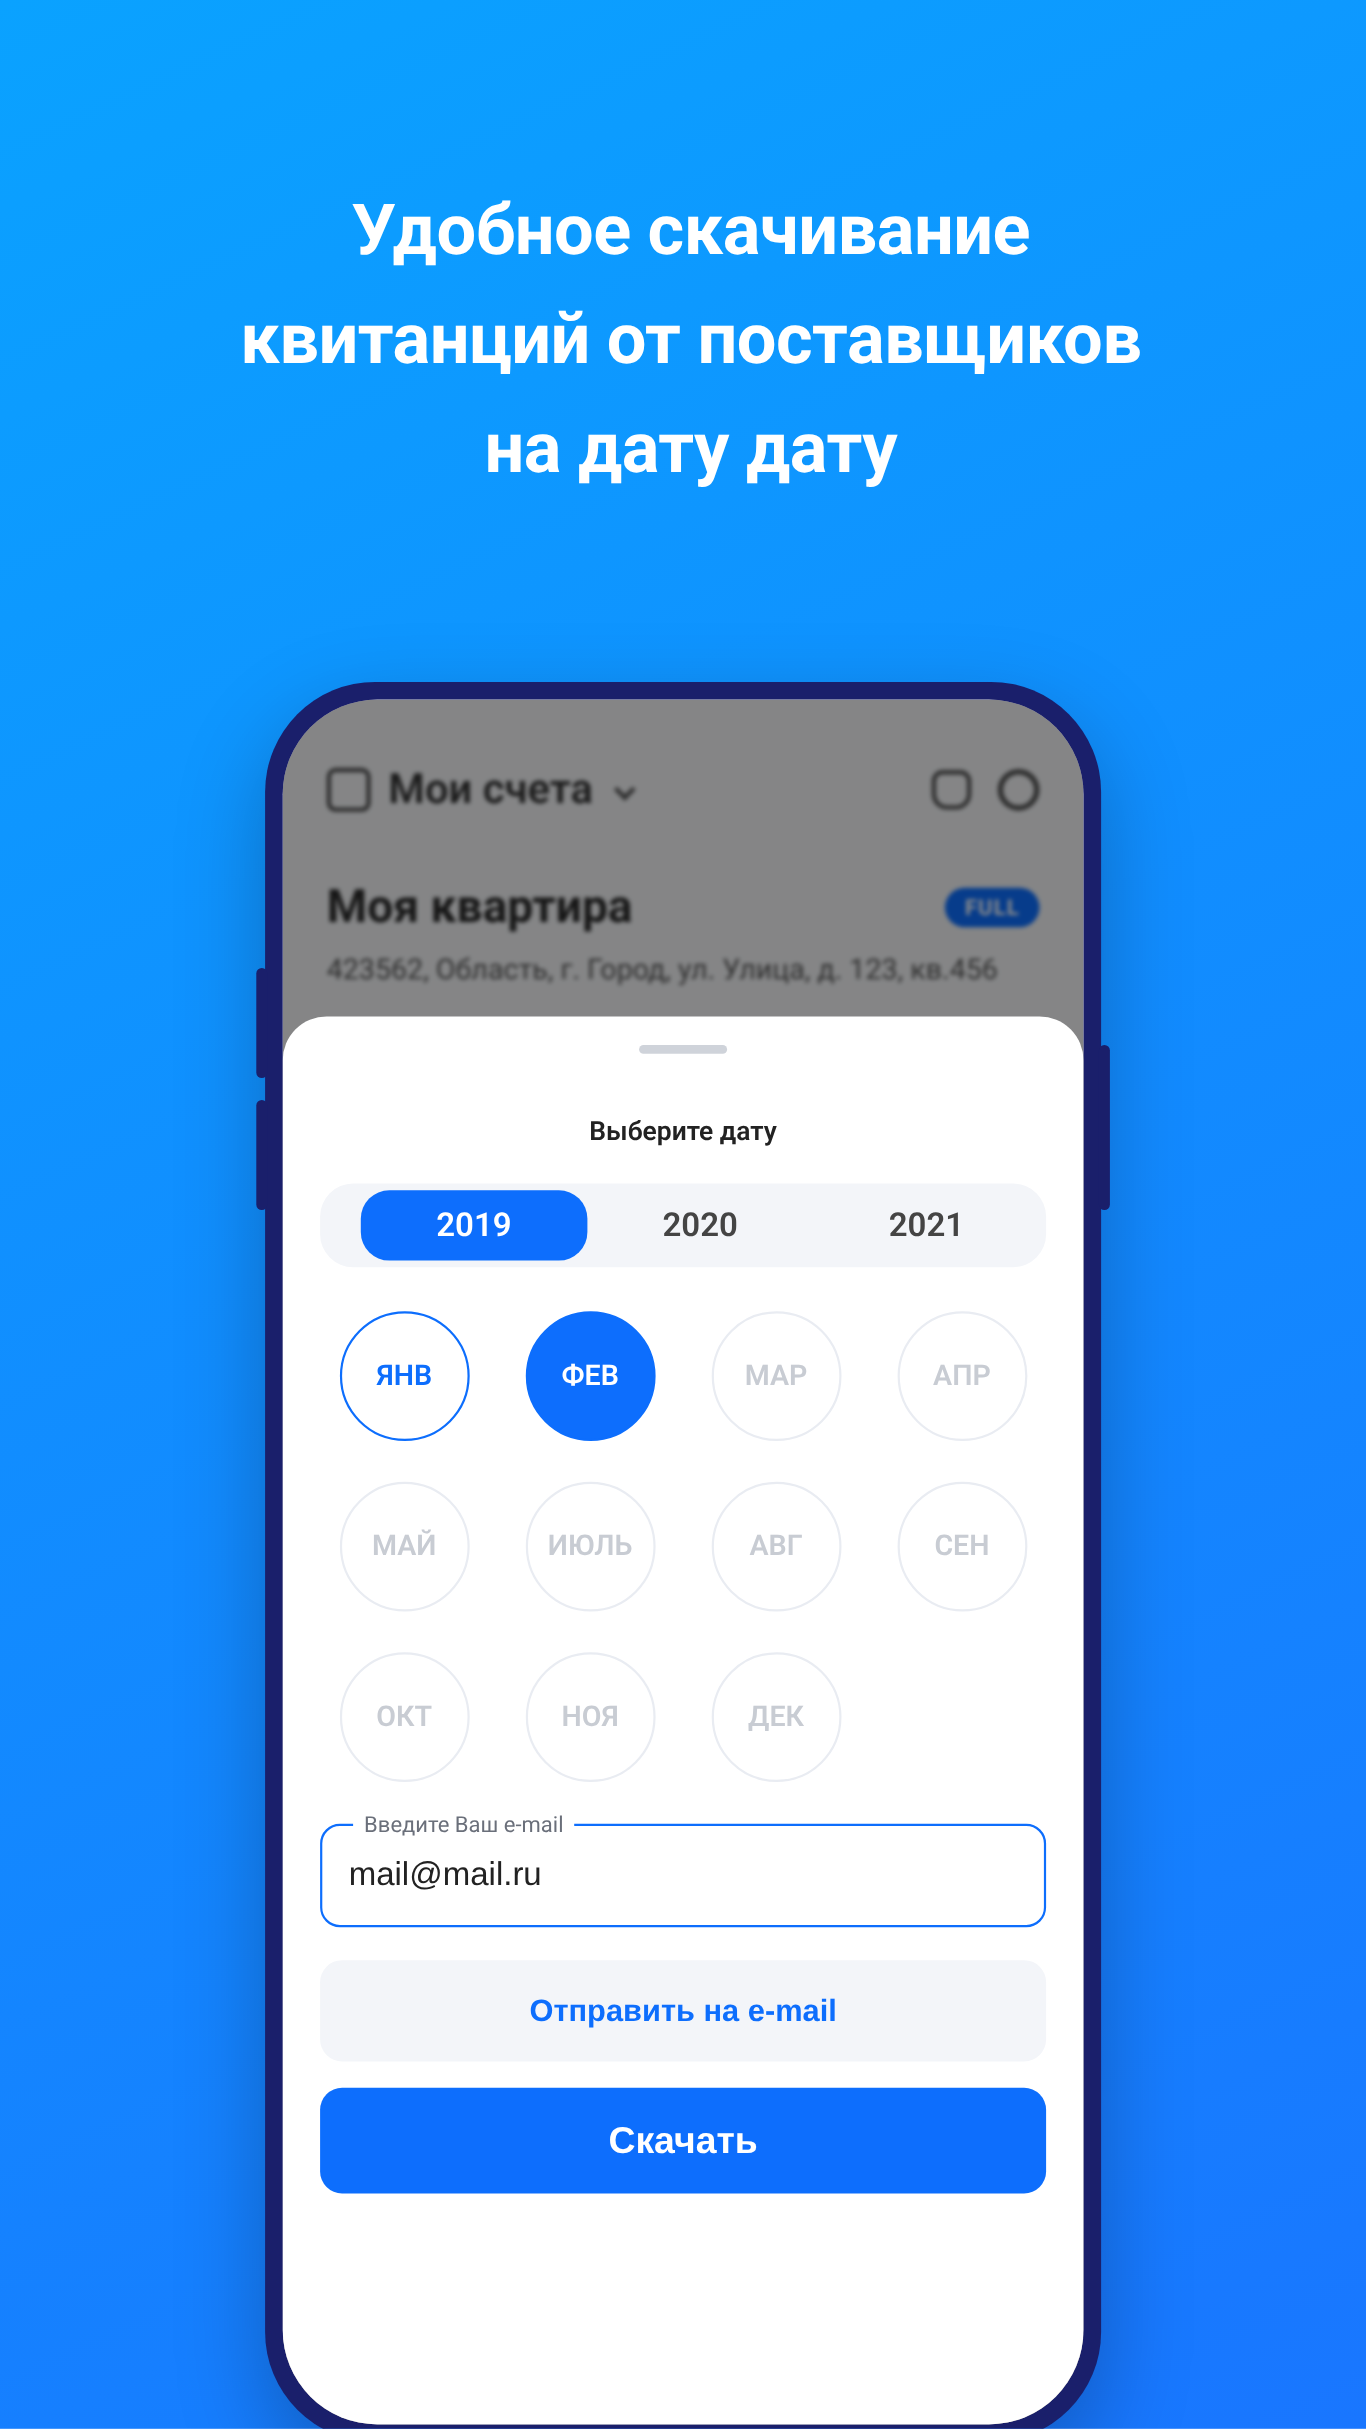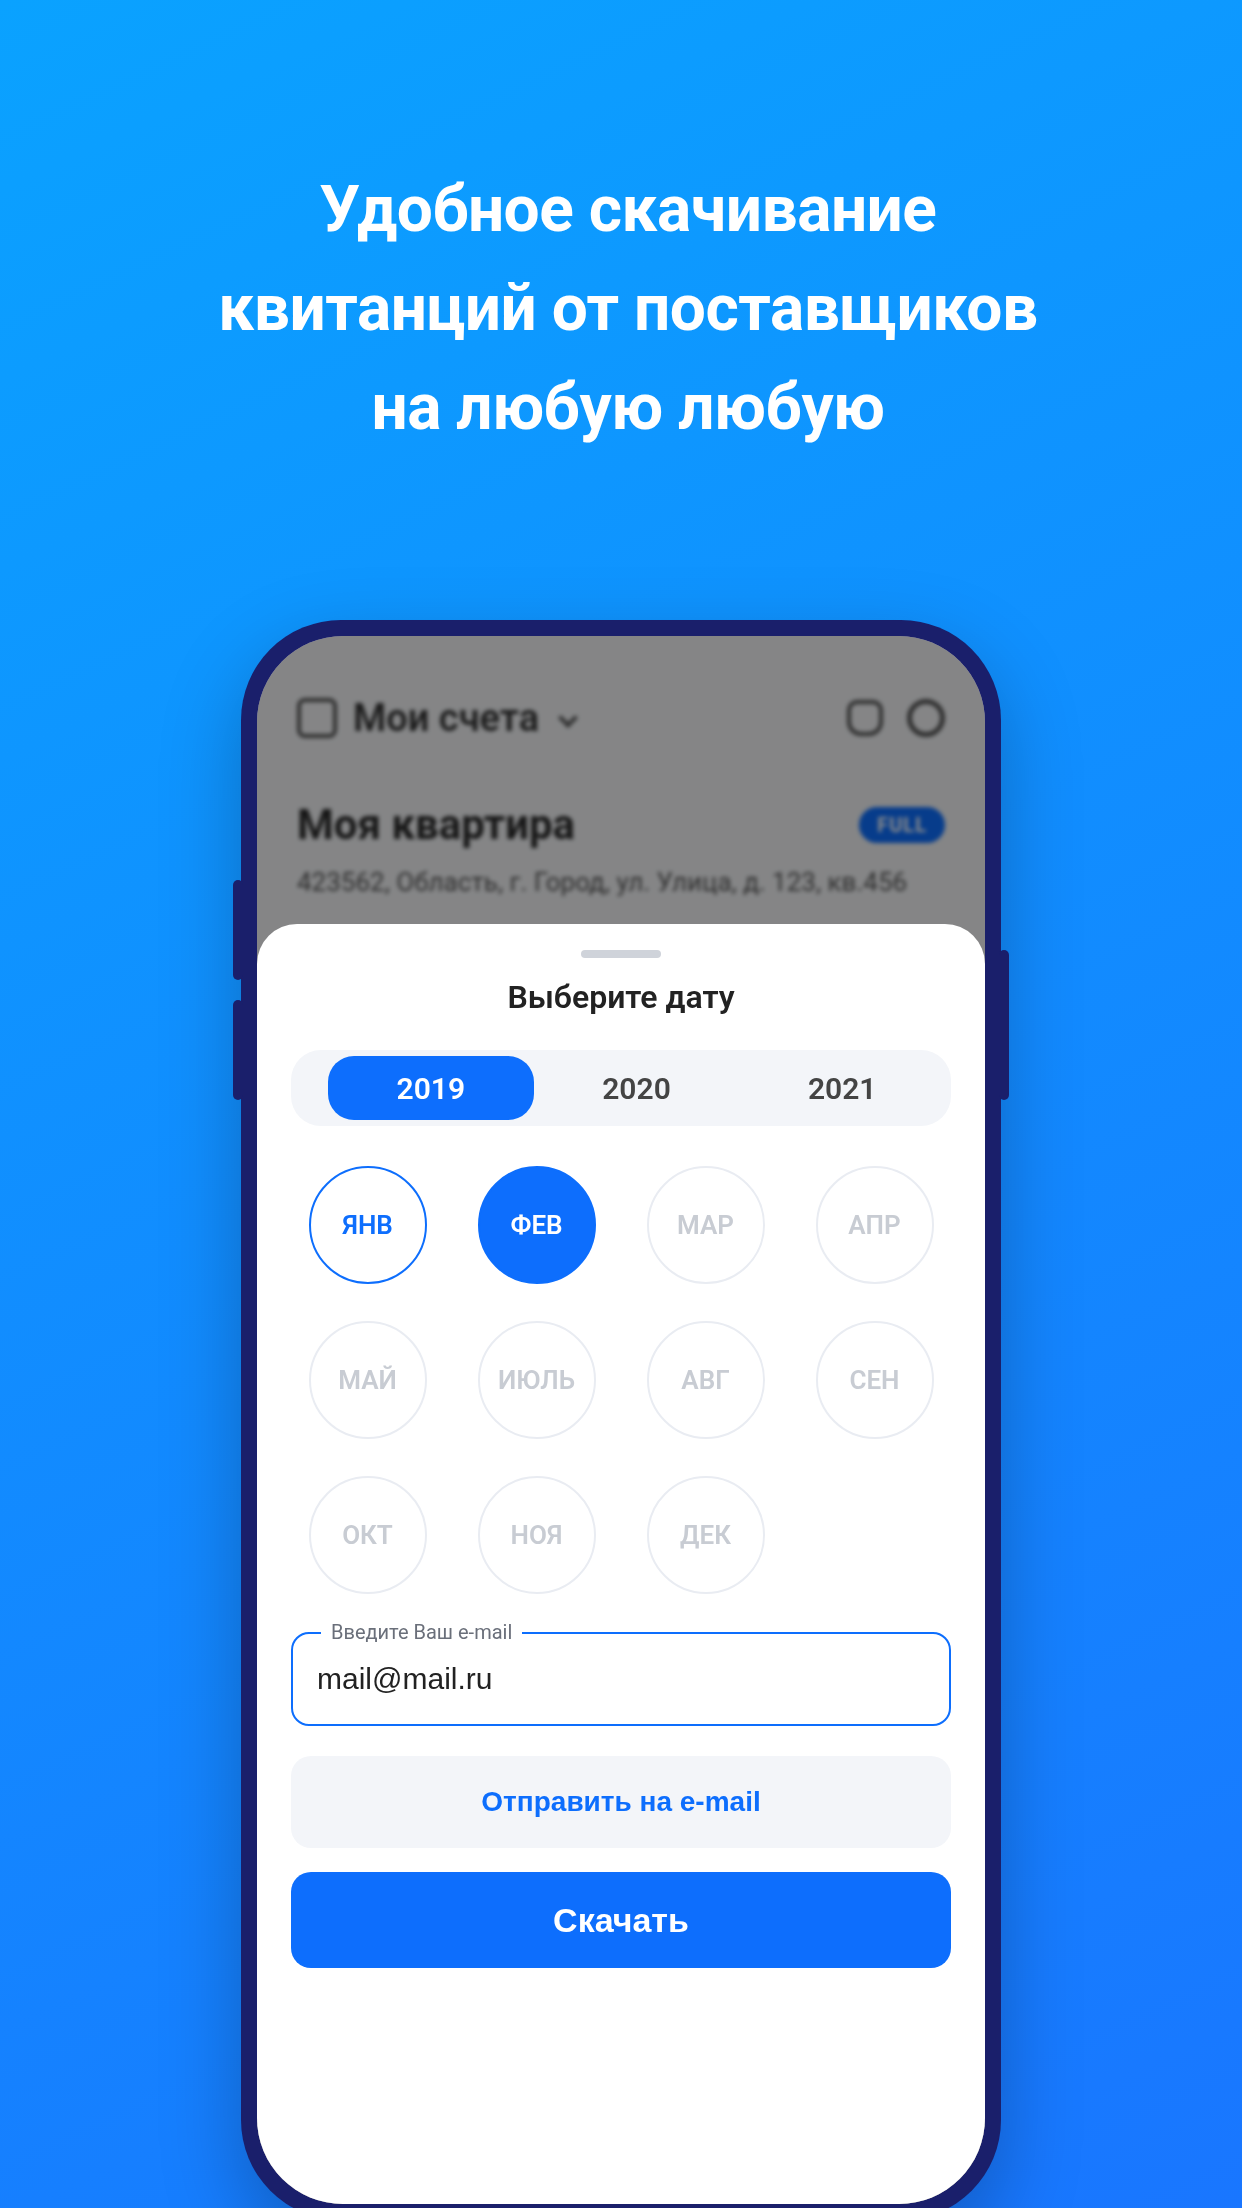--- a/index.html
+++ b/index.html
@@ -63,21 +63,21 @@
   .bg-addr { font-size:26px; color:#555; }
   .sheet {
     position:absolute; left:0; right:0; bottom:0;
     height: 1280px;
     background:#fff;
     border-radius: 40px 40px 0 0;
     padding: 26px 34px 40px;
     display:flex; flex-direction:column;
   }
   .grab { width:80px; height:8px; background:#cfd3da; border-radius:4px; margin:0 auto 20px; }
-  .sheet-title { text-align:center; font-size:32px; font-weight:600; color:#222; margin-bottom:34px; }
+  .sheet-title { text-align:center; font-size:24px; font-weight:600; color:#222; margin-bottom:34px;margin-top:36px; }
   .year-seg {
     background:#f3f5f9; border-radius:30px; height:76px;
     display:flex; align-items:center; padding:6px; margin-bottom:40px;
   }
   .year-opt {
     flex:1; text-align:center; font-size:30px; font-weight:600; color:#444;
     height:100%; display:flex; align-items:center; justify-content:center; border-radius:26px;
   }
   .year-opt.selected { background:#0d6efd; color:#fff;margin-left:31px; }
   .months { display:grid; grid-template-columns:repeat(4,1fr); gap:37px 28px; margin-bottom:38px; padding:0 6px; }
@@ -110,21 +110,21 @@
     background:#0d6efd; color:#fff; font-size:34px; font-weight:600;
     border:none; border-radius:20px; height:96px; width:100%;
   }
 </style>
 </head>
 <body>
 
 <div class="hero">
   <div>Удобное скачивание</div>
   <div>квитанций от поставщиков</div>
-  <div>на любую любую</div>
+  <div>на дату дату</div>
 </div>
 
 <div class="phone-wrap">
   <div class="phone-side-btn vol1"></div>
   <div class="phone-side-btn vol2"></div>
   <div class="phone-side-btn pwr"></div>
   <div class="screen">
 
     <div class="bg-content">
       <div class="bg-row1">

